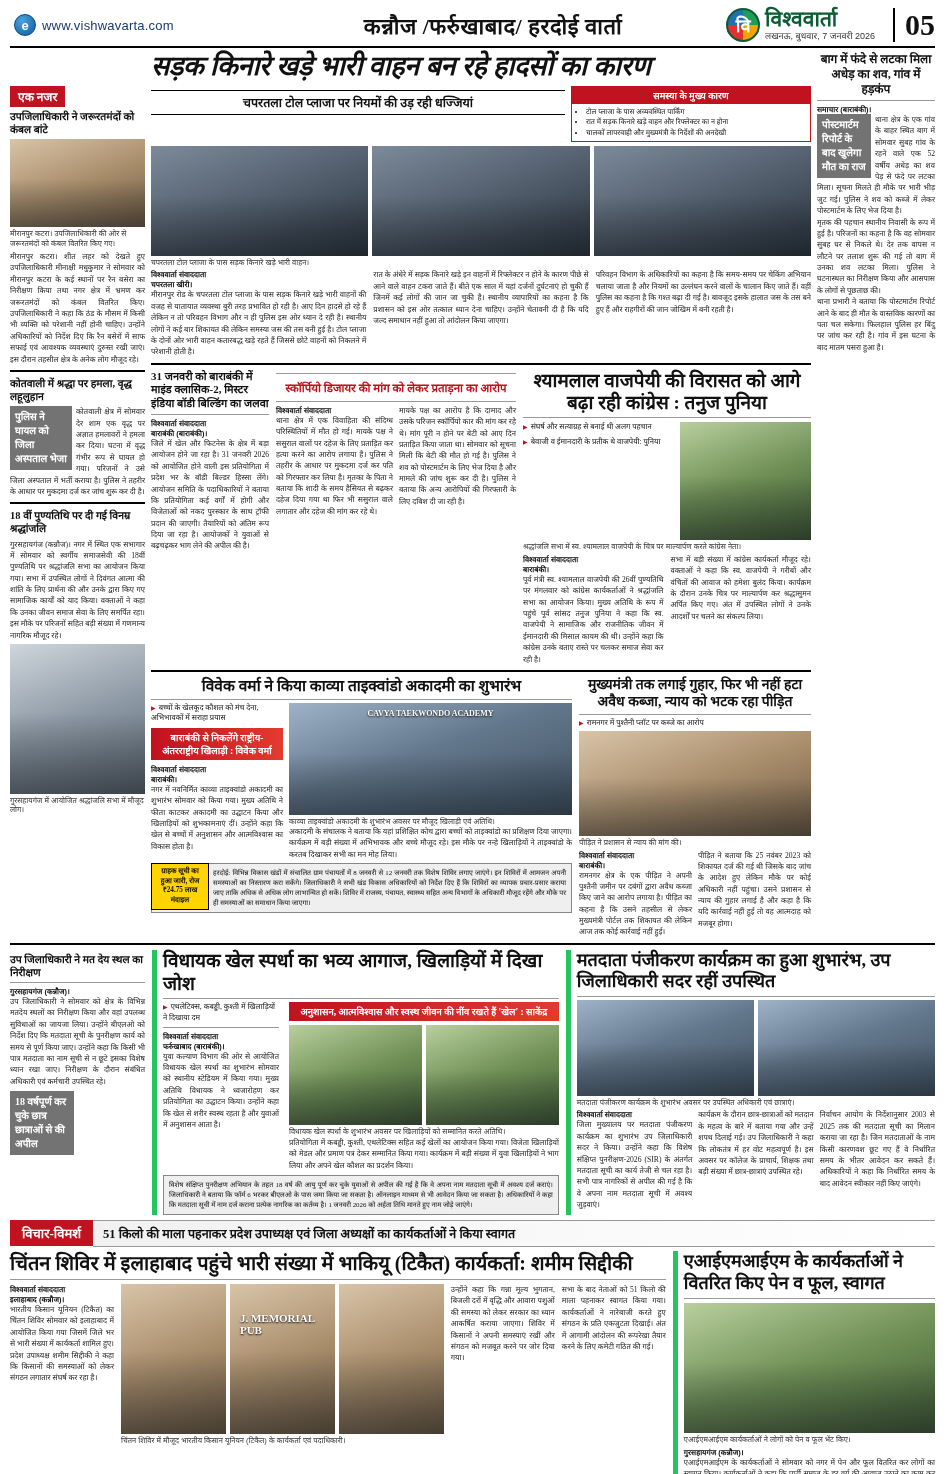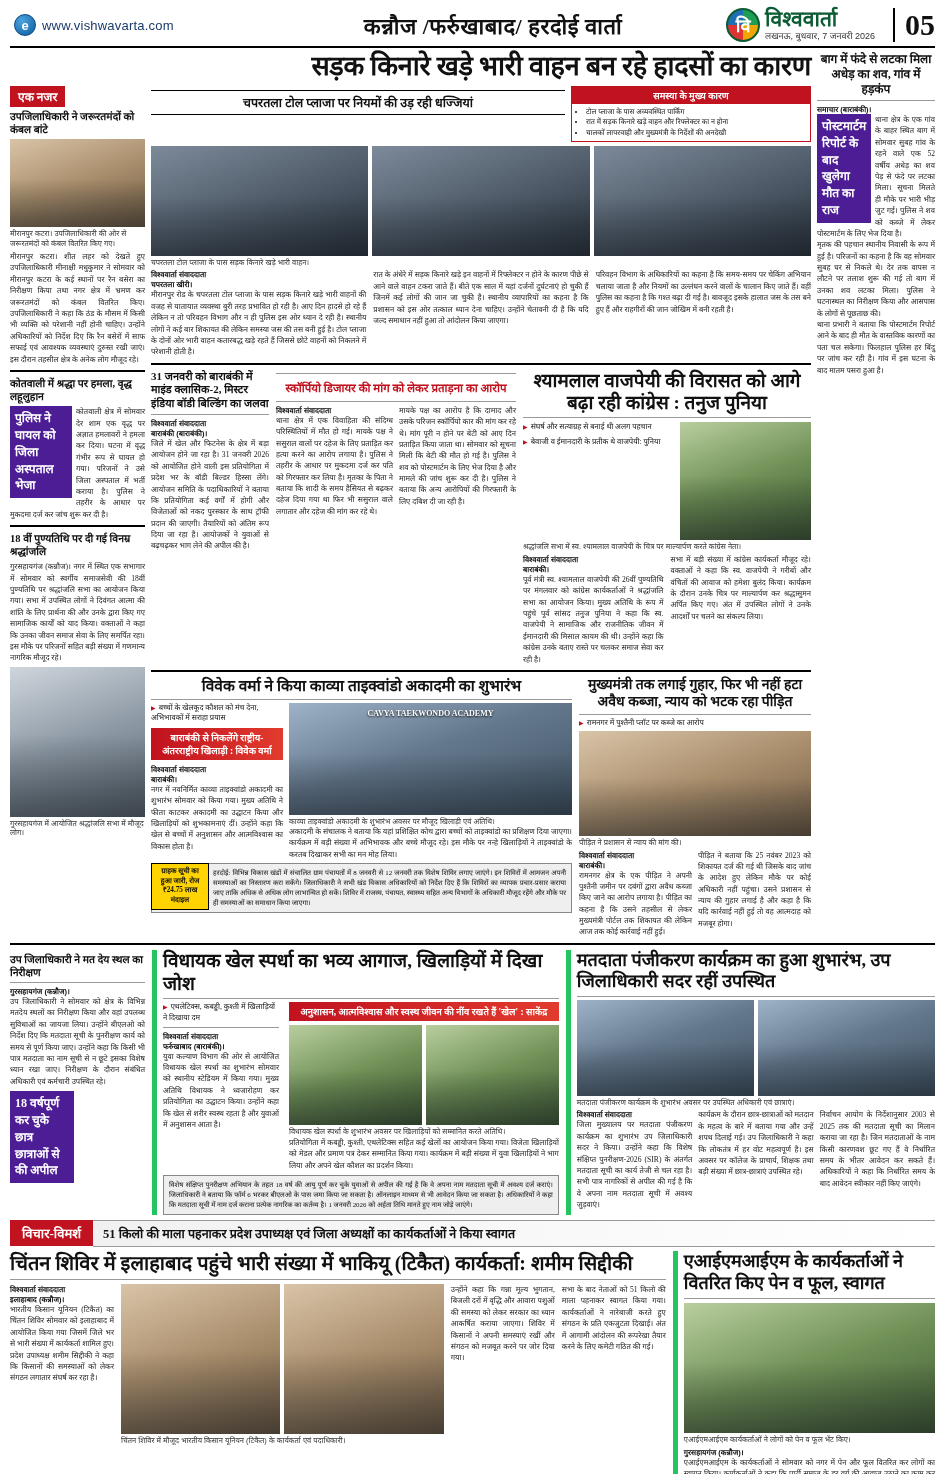--- a/index.html
+++ b/index.html
@@ -96,28 +96,28 @@
   .rail { width: 135px; flex: 0 0 135px; margin-top: 34px; }
   .rail-title {
     background:#c1121f; color:#fff; font-weight:bold; font-size:12px;
     padding:2px 8px; display:inline-block; font-family:"Liberation Serif", serif;
   }
   .rail-head {
     font-family:"Liberation Serif", serif; font-weight:bold;
     font-size: 10.5px; line-height:1.25; margin: 3px 0;
   }
   .redbox {
-    background:#4c1d95; color:#fff; font-size:12px; font-weight:bold;
+    background:#737373; color:#fff; font-size:10px; font-weight:bold;
     padding:4px 5px; line-height:1.4; width:62px; float:left; margin:0 4px 2px 0;
     font-family:"Liberation Serif", serif;
   }
   
   .lead-head {
     font-family:"Liberation Serif", serif; font-weight:bold;
-    font-size: 27px; text-align:right; line-height:1.1; letter-spacing:-.3px;
+    font-size: 27px; text-align:left; line-height:1.1; letter-spacing:-.3px;font-style:italic;
   }
   .lead-sub {
     font-family:"Liberation Serif", serif; font-weight:bold;
     font-size:12.5px; text-align:center; margin-top:4px;
     border-top:1px solid #000; border-bottom:1px solid #000; padding:3px 0;
   }
   .points-box { border:1px solid #c1121f; }
   .points-title {
     background:#c1121f; color:#fff; font-size:9.5px; font-weight:bold;
     text-align:center; padding:2px; font-family:"Liberation Serif", serif;
@@ -468,20 +468,24 @@
         <div style="width:104px;flex:0 0 104px">
           <div class="byline">विश्ववार्ता संवाददाता</div>
           <div class="byline">इलाहाबाद (कन्नौज)।</div>
           <div class="body-txt">भारतीय किसान यूनियन (टिकैत) का चिंतन शिविर सोमवार को इलाहाबाद में आयोजित किया गया जिसमें जिले भर से भारी संख्या में कार्यकर्ता शामिल हुए। प्रदेश उपाध्यक्ष शमीम सिद्दीकी ने कहा कि किसानों की समस्याओं को लेकर संगठन लगातार संघर्ष कर रहा है।</div>
         </div>
         <div style="flex:1">
           <div class="photo-strip">
             <div class="photo warm" style="flex:1;height:150px">
                 <div class="fig"></div>
               </div>
+            <div class="photo warm" style="flex:1;height:150px;position:relative">
+              <div class="fig"></div>
+              <div class="photo-label" style="top:28px;left:10px;font-size:11px">J. MEMORIAL PUB</div>
+            </div>
             <div class="photo warm" style="flex:1;height:150px">
                 <div class="fig"></div>
               </div>
           </div>
           <div class="cap">चिंतन शिविर में मौजूद भारतीय किसान यूनियन (टिकैत) के कार्यकर्ता एवं पदाधिकारी।</div>
         </div>
         <div style="width:104px;flex:0 0 104px" class="body-txt">उन्होंने कहा कि गन्ना मूल्य भुगतान, बिजली दरों में वृद्धि और आवारा पशुओं की समस्या को लेकर सरकार का ध्यान आकर्षित कराया जाएगा। शिविर में किसानों ने अपनी समस्याएं रखीं और संगठन को मजबूत करने पर जोर दिया गया।</div>
         <div style="width:104px;flex:0 0 104px" class="body-txt">सभा के बाद नेताओं को 51 किलो की माला पहनाकर स्वागत किया गया। कार्यकर्ताओं ने नारेबाजी करते हुए संगठन के प्रति एकजुटता दिखाई। अंत में आगामी आंदोलन की रूपरेखा तैयार करने के लिए कमेटी गठित की गई।</div>
       </div>
     </div>

